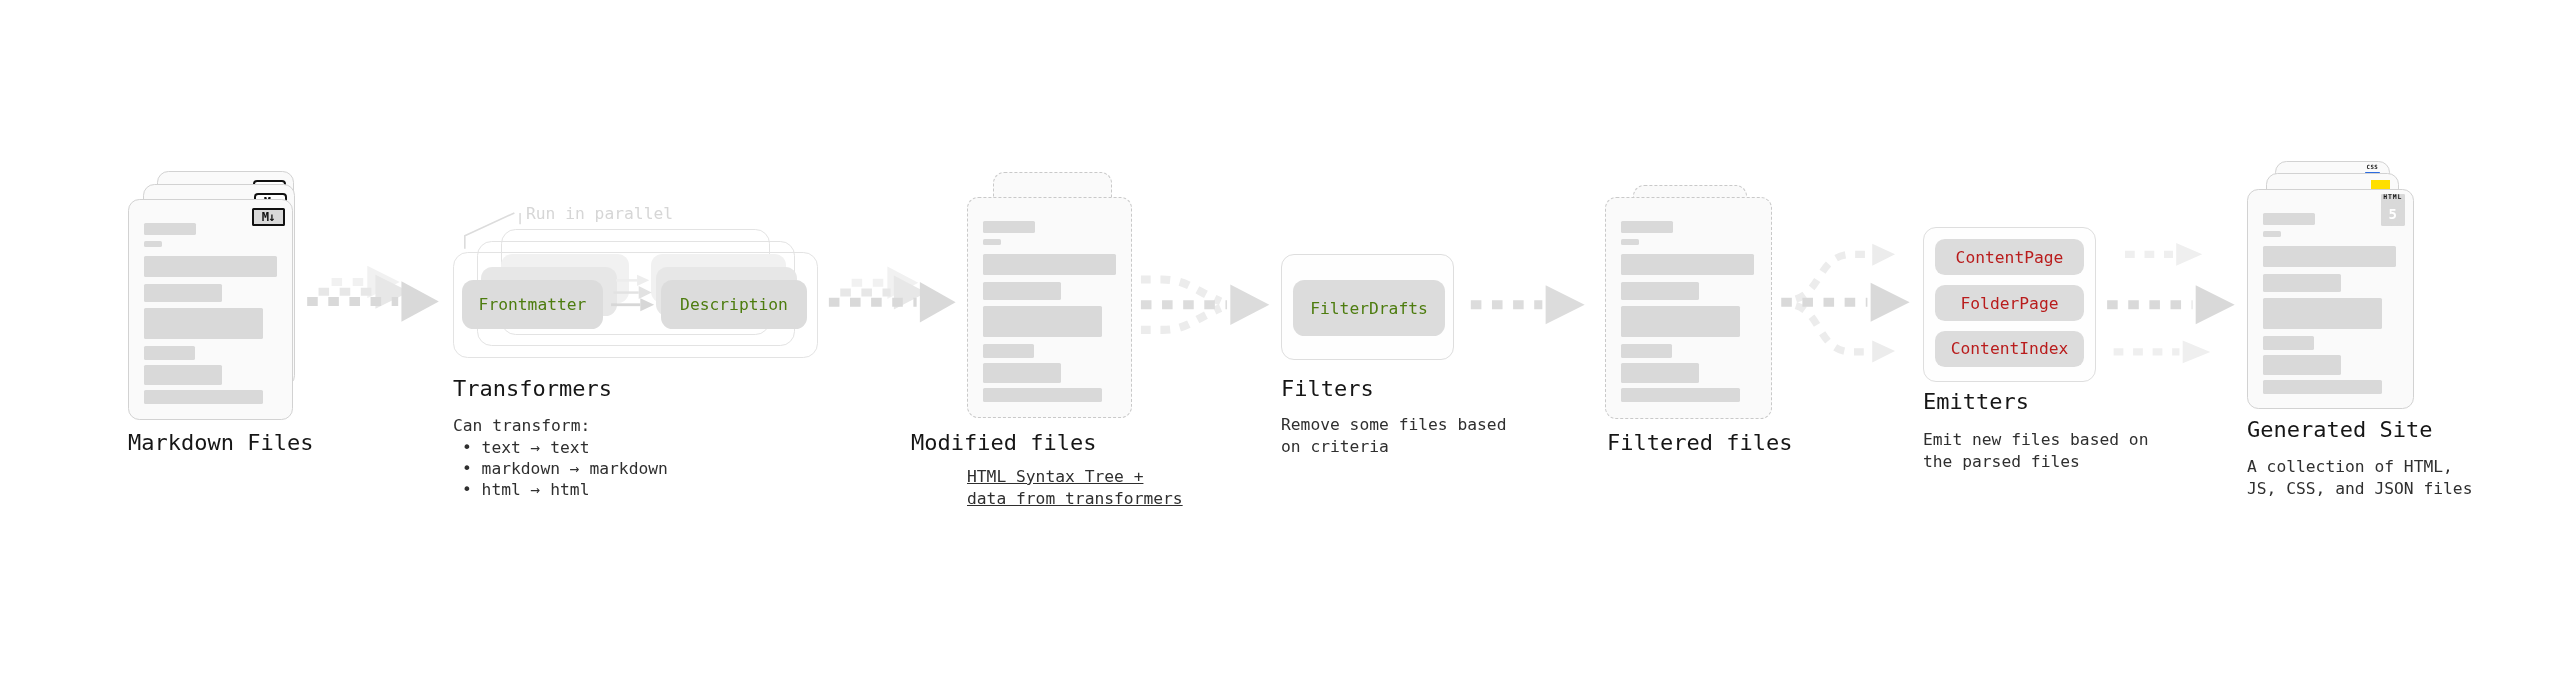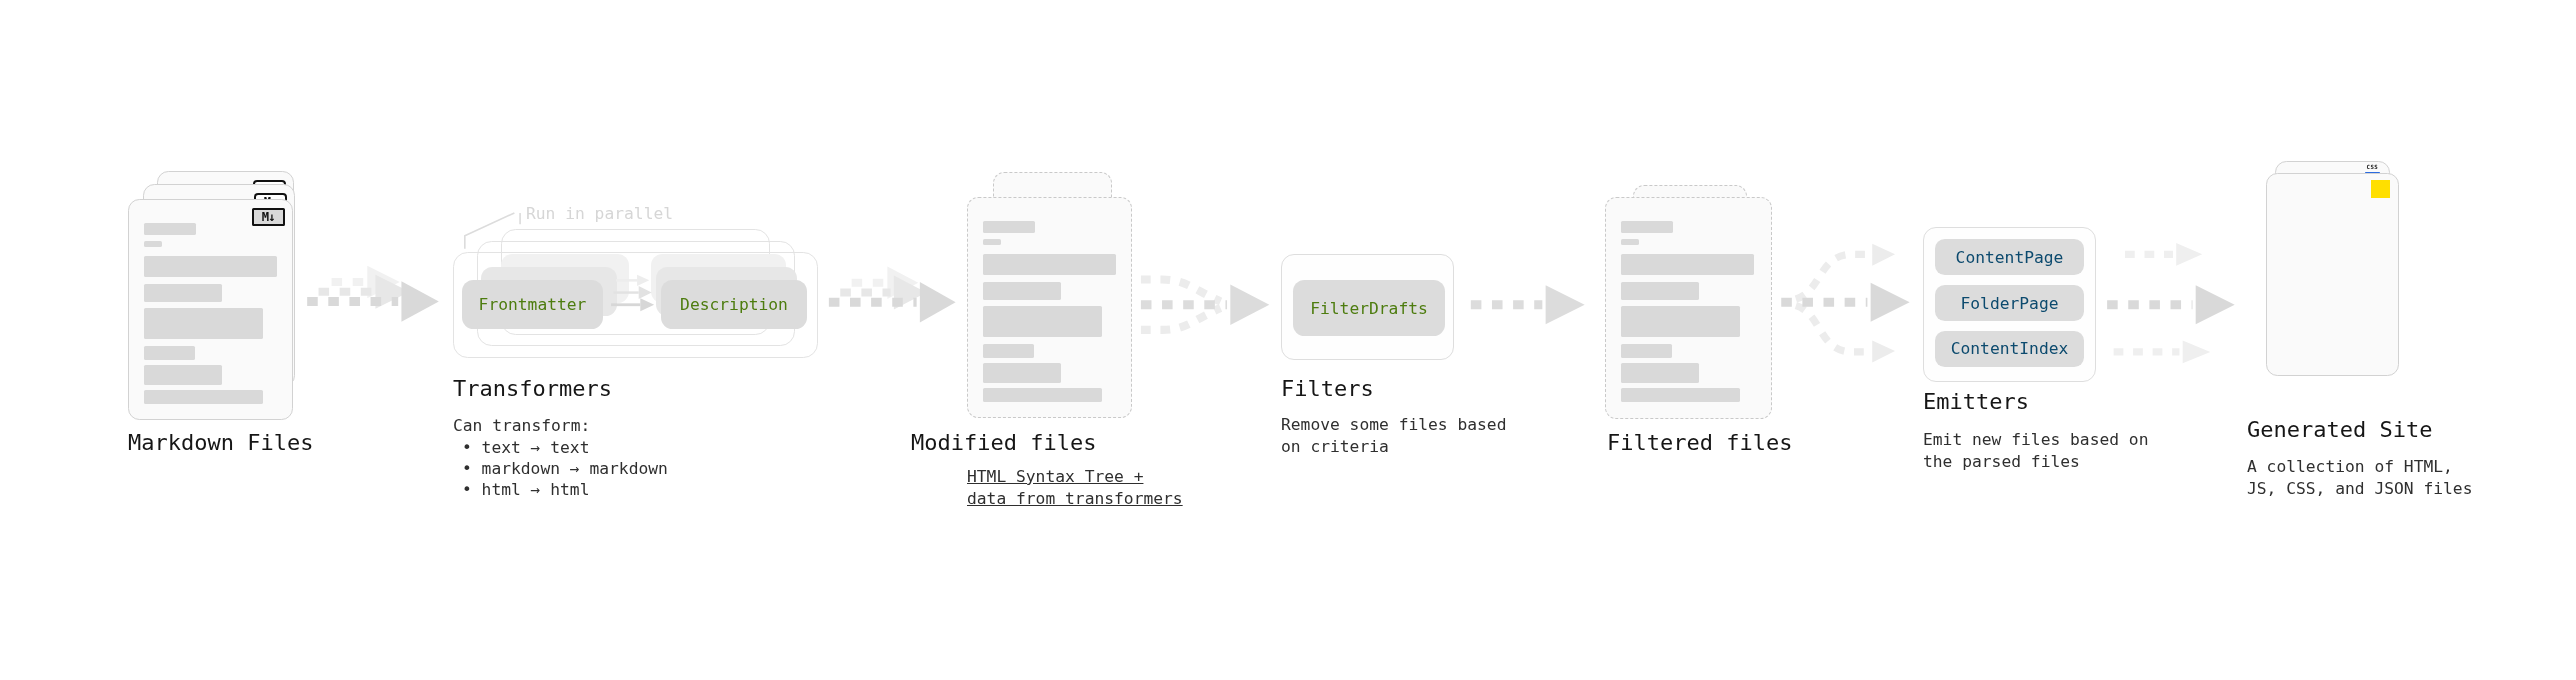--- a/index.html
+++ b/index.html
@@ -33,21 +33,21 @@
   .css-bar{height:2.4px;background:#2b6bdf;margin-top:0.8px;border-radius:0.8px;}
   
   .obox{position:absolute;border:1.6px solid #e3e3e3;border-radius:14.6px;background:transparent;box-sizing:border-box;}
   .wbox{position:absolute;border:1.6px solid #dedede;border-radius:13px;background:#fefefe;box-sizing:border-box;}
   .chip{position:absolute;border-radius:11.4px;display:flex;align-items:center;justify-content:center;
     font-size:16.3px;color:#4d7c0f;box-sizing:border-box;}
   .chip-bg{background:#dcdcdc;}
   .chip-l2{background:#e7e7e7;}
   .chip-l3{background:#f1f1f1;}
   .echip{position:relative;height:36px;background:#dcdcdc;border-radius:9.8px;display:flex;align-items:center;
-    justify-content:center;font-size:16.3px;color:#0c4a6e;}
+    justify-content:center;font-size:16.3px;color:#b91c1c;}
   .ebox{position:absolute;display:flex;flex-direction:column;gap:9.8px;padding:11.4px 10.6px;border:1.6px solid #dedede;
     border-radius:13px;background:#fefefe;box-sizing:border-box;}
   
   .title{position:absolute;font-size:22px;font-weight:500;color:#161616;line-height:24.4px;white-space:nowrap;}
   .sub{position:absolute;font-size:16.3px;color:#2f2f2f;line-height:22px;white-space:nowrap;}
   .annot{position:absolute;font-size:16.3px;color:#d6d6d6;line-height:18px;white-space:nowrap;}
   svg.arrows{position:absolute;left:0;top:0;pointer-events:none;}
 </style>
 </head>
 <body>
@@ -157,20 +157,34 @@
   <div class="node">
     <div class="doc" style="left:2275px;top:161px;width:115px;height:195px;">
       <div class="css-badge">
         <div class="css-word">CSS</div>
         <div class="css-bar"></div>
       </div>
     </div>
     <div class="doc" style="left:2266px;top:173px;width:133px;height:203px;">
       <div class="js-badge"></div>
     </div>
+    <div class="doc skel" style="left:2247px;top:189px;width:167px;height:220px;">
+      <div class="html5-badge">
+        <div class="html5-word">HTML</div>
+        <div class="html5-shield">5</div>
+      </div>
+      <div class="b1"></div>
+      <div class="b2"></div>
+      <div class="b3"></div>
+      <div class="b4"></div>
+      <div class="b5"></div>
+      <div class="b6"></div>
+      <div class="b7"></div>
+      <div class="b8"></div>
+    </div>
     <div class="title" style="left:2247px;top:418px;">Generated Site</div>
     <div class="sub" style="left:2247px;top:456px;">
       <div>A collection of HTML,</div>
       <div>JS, CSS, and JSON files</div>
     </div>
   </div>
 
   <svg class="arrows" width="2576" height="681" viewBox="0 0 3170 838">
 
     <g>

